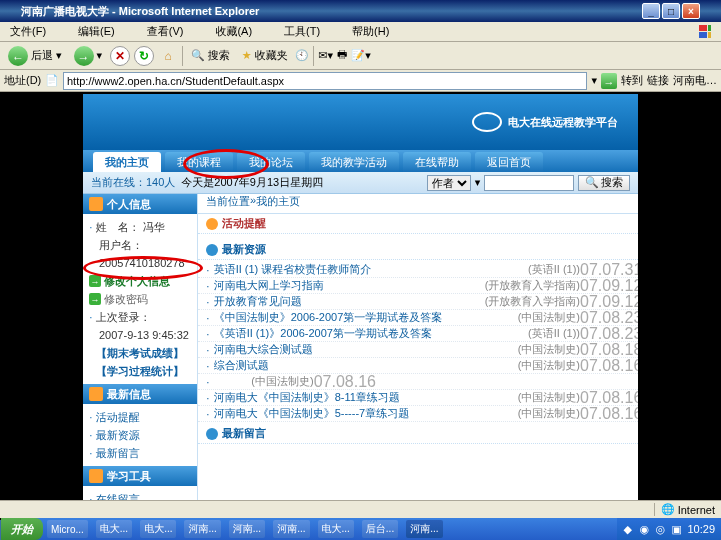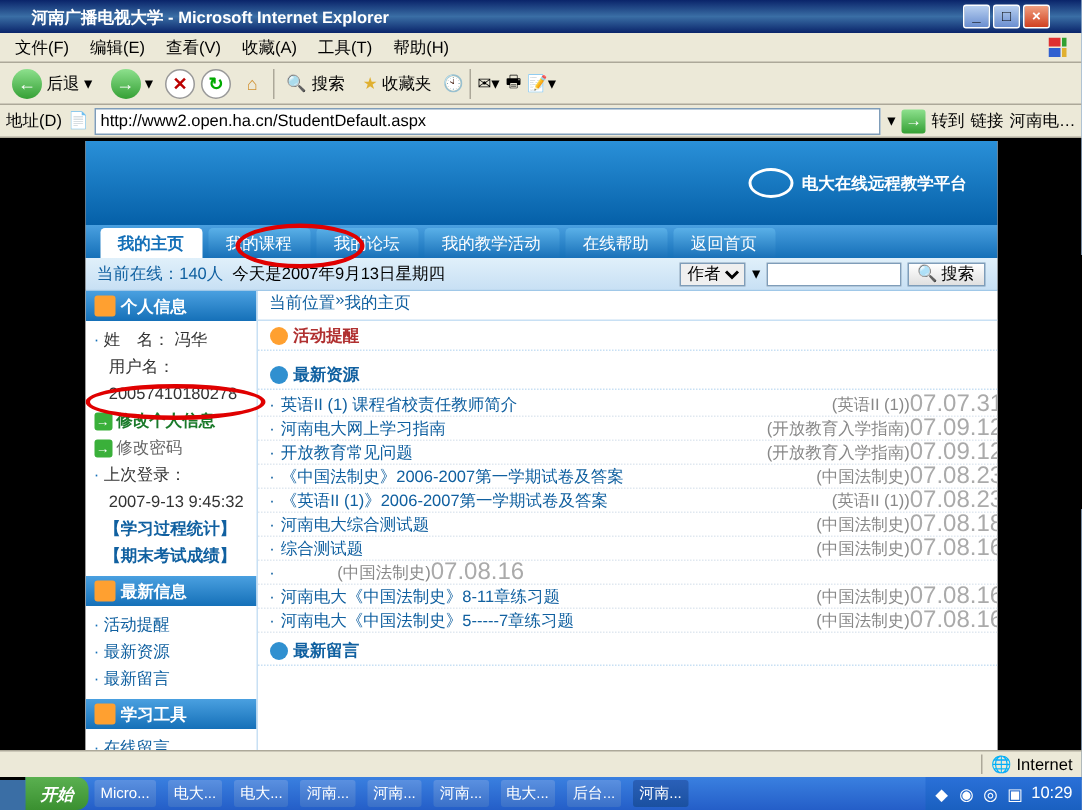--- a/index.html
+++ b/index.html
@@ -3,39 +3,39 @@
 <meta charset="utf-8">
 <style>
 *{margin:0;padding:0;box-sizing:border-box;font-family:"SimSun","Microsoft YaHei",Arial,sans-serif;font-size:11px}
 body{background:#3a6ea5;width:721px;height:540px;overflow:hidden}
 
 .titlebar{background:linear-gradient(#0a246a,#3a6ea5,#0a246a);height:22px;color:#fff;display:flex;align-items:center;padding:0 21px;font-size:12px;font-weight:bold}
 .titlebar .wctrls{margin-left:auto;display:flex;gap:2px}
 .titlebar .wctrls span{width:18px;height:16px;background:linear-gradient(#b8d0f0,#6a8ed0);border:1px solid #fff;display:flex;align-items:center;justify-content:center;font-size:10px;color:#000;border-radius:2px}
 .titlebar .wctrls .close{background:linear-gradient(#f0a080,#d04020);color:#fff}
 
-.menubar{background:#ece9d8;height:20px;display:flex;align-items:center;padding:0 4px;gap:2px;border-bottom:1px solid #aca899}
+.menubar{background:#ece9d8;height:20px;display:flex;align-items:center;padding:0 4px;gap:20px;border-bottom:1px solid #aca899}
 .menubar span{padding:2px 6px}
 .menubar .flag{margin-left:auto;width:24px;height:18px;display:flex;align-items:center;justify-content:center}
 
 .toolbar{background:#ece9d8;height:28px;display:flex;align-items:center;padding:0 4px;gap:4px;border-bottom:1px solid #aca899}
 .toolbar .btn{display:flex;align-items:center;gap:3px;padding:2px 4px}
 .toolbar .ic{width:20px;height:20px;border-radius:50%;display:inline-flex;align-items:center;justify-content:center;color:#fff;font-size:12px;font-weight:bold}
 .toolbar .back{background:linear-gradient(#8de08d,#35a035)}
 .toolbar .fwd{background:linear-gradient(#8de08d,#35a035)}
 .toolbar .stop{background:#fff;border:1px solid #999;color:#b00}
 .toolbar .refresh{background:#fff;border:1px solid #999;color:#0a0}
 .toolbar .sep{width:1px;height:20px;background:#aca899}
 
 .addrbar{background:#ece9d8;height:22px;display:flex;align-items:center;padding:0 4px;gap:4px;border-bottom:1px solid #aca899}
 .addrbar input{flex:1;height:18px;border:1px solid #7f9db9;padding:0 3px;font-size:11px}
 .addrbar .go{background:linear-gradient(#8de08d,#35a035);width:16px;height:16px;border-radius:2px;display:inline-flex;align-items:center;justify-content:center;color:#fff}
 
 .viewport{background:#000;height:428px;display:flex;justify-content:center;overflow:hidden;padding:2px}
-.page{background:#fff;width:608px;height:100%;overflow:hidden;position:relative}
+.page{background:#fff;width:555px;height:100%;overflow:hidden;position:relative}
 
 .phdr{height:56px;background:linear-gradient(#2a90d8,#0560a8);color:#fff;display:flex;align-items:center;justify-content:flex-end;padding-right:20px;font-size:16px;font-weight:bold}
 .phdr .logo{display:flex;align-items:center;gap:6px}
 .phdr .logoic{width:30px;height:20px;border:2px solid #fff;border-radius:50%;position:relative}
 
 .tabs{height:22px;background:linear-gradient(#4aa0e0,#1570b8);display:flex;align-items:flex-end;padding-left:10px;gap:4px}
 .tabs .tab{height:20px;padding:0 12px;display:flex;align-items:center;color:#fff;font-size:11px;border-radius:3px 3px 0 0;background:linear-gradient(#5ab0e8,#1870b8)}
 .tabs .tab.active{background:#fff;color:#1570b8;font-weight:bold}
 
 .infobar{height:22px;background:linear-gradient(#e0f0fa,#c8e0f4);display:flex;align-items:center;padding:0 8px;gap:6px;font-size:11px;border-bottom:1px solid #a0c8e8}
@@ -66,21 +66,21 @@
 .list .item .bullet{color:#1060a0;margin-right:4px}
 .list .item .title{color:#1060a0;flex:1;white-space:nowrap;overflow:hidden}
 .list .item .cat{color:#888;width:100px;text-align:right}
 .list .item .date{color:#aaa;width:50px;text-align:right;font-size:16px}
 
 .circ{position:absolute;border:3px solid #e00000;border-radius:50%;pointer-events:none}
 
 .iestatus{position:absolute;bottom:22px;left:0;right:0;height:18px;background:#ece9d8;display:flex;align-items:center;padding:0 6px;gap:6px;border-top:1px solid #aca899;font-size:11px}
 .iestatus .seg{border-left:1px solid #aca899;padding-left:6px;margin-left:auto;display:flex;align-items:center;gap:3px}
 
-.taskbar{position:absolute;bottom:0;left:17px;right:0;height:22px;background:linear-gradient(#3a80e0,#245ec8);display:flex;align-items:center}
+.taskbar{position:absolute;bottom:0;left:1px;right:0;height:22px;background:linear-gradient(#3a80e0,#245ec8);display:flex;align-items:center}
 .taskbar .start{height:100%;background:linear-gradient(#5ab050,#3a9030);color:#fff;font-weight:bold;display:flex;align-items:center;padding:0 10px;border-radius:0 8px 8px 0;font-size:12px;font-style:italic}
 .taskbar .tasks{display:flex;gap:8px;padding:0 4px;flex:1;align-items:center;height:100%}
 .taskbar .task{height:18px;background:linear-gradient(#5a90e0,#3a70c8);color:#fff;padding:0 4px;display:flex;align-items:center;font-size:10px;border-radius:2px;max-width:52px;overflow:hidden;white-space:nowrap}
 .taskbar .task.active{background:linear-gradient(#2a60b8,#1a50a0)}
 .taskbar .tray{background:linear-gradient(#2a70d8,#1a60c0);height:100%;display:flex;align-items:center;gap:4px;padding:0 6px;color:#fff;font-size:10px}
 .tray .tic{width:12px;height:12px}
 </style>
 </head>
 <body>
 
@@ -206,24 +206,24 @@
               <span>修改密码</span>
             </div>
        <div class="row">
               <span class="dot">·</span>
               <span>上次登录：</span>
             </div>
        <div class="row" style="padding-left:10px">
               <span>2007-9-13 9:45:32</span>
             </div>
        <div class="row" style="justify-content:center;font-weight:bold">
+              <a>【期末考试成绩】</a>
+            </div>
+       <div class="row" style="justify-content:center;font-weight:bold">
               <a>【学习过程统计】</a>
-            </div>
-       <div class="row" style="justify-content:center;font-weight:bold">
-              <a>【期末考试成绩】</a>
             </div>
      </div>
      <div class="panel-h">
             <span class="pic"></span>
             <span>最新信息</span>
           </div>
      <div class="panel-b" id="newsitems">
             <div class="row">
               <span class="dot">·</span>
               <a>活动提醒</a>

